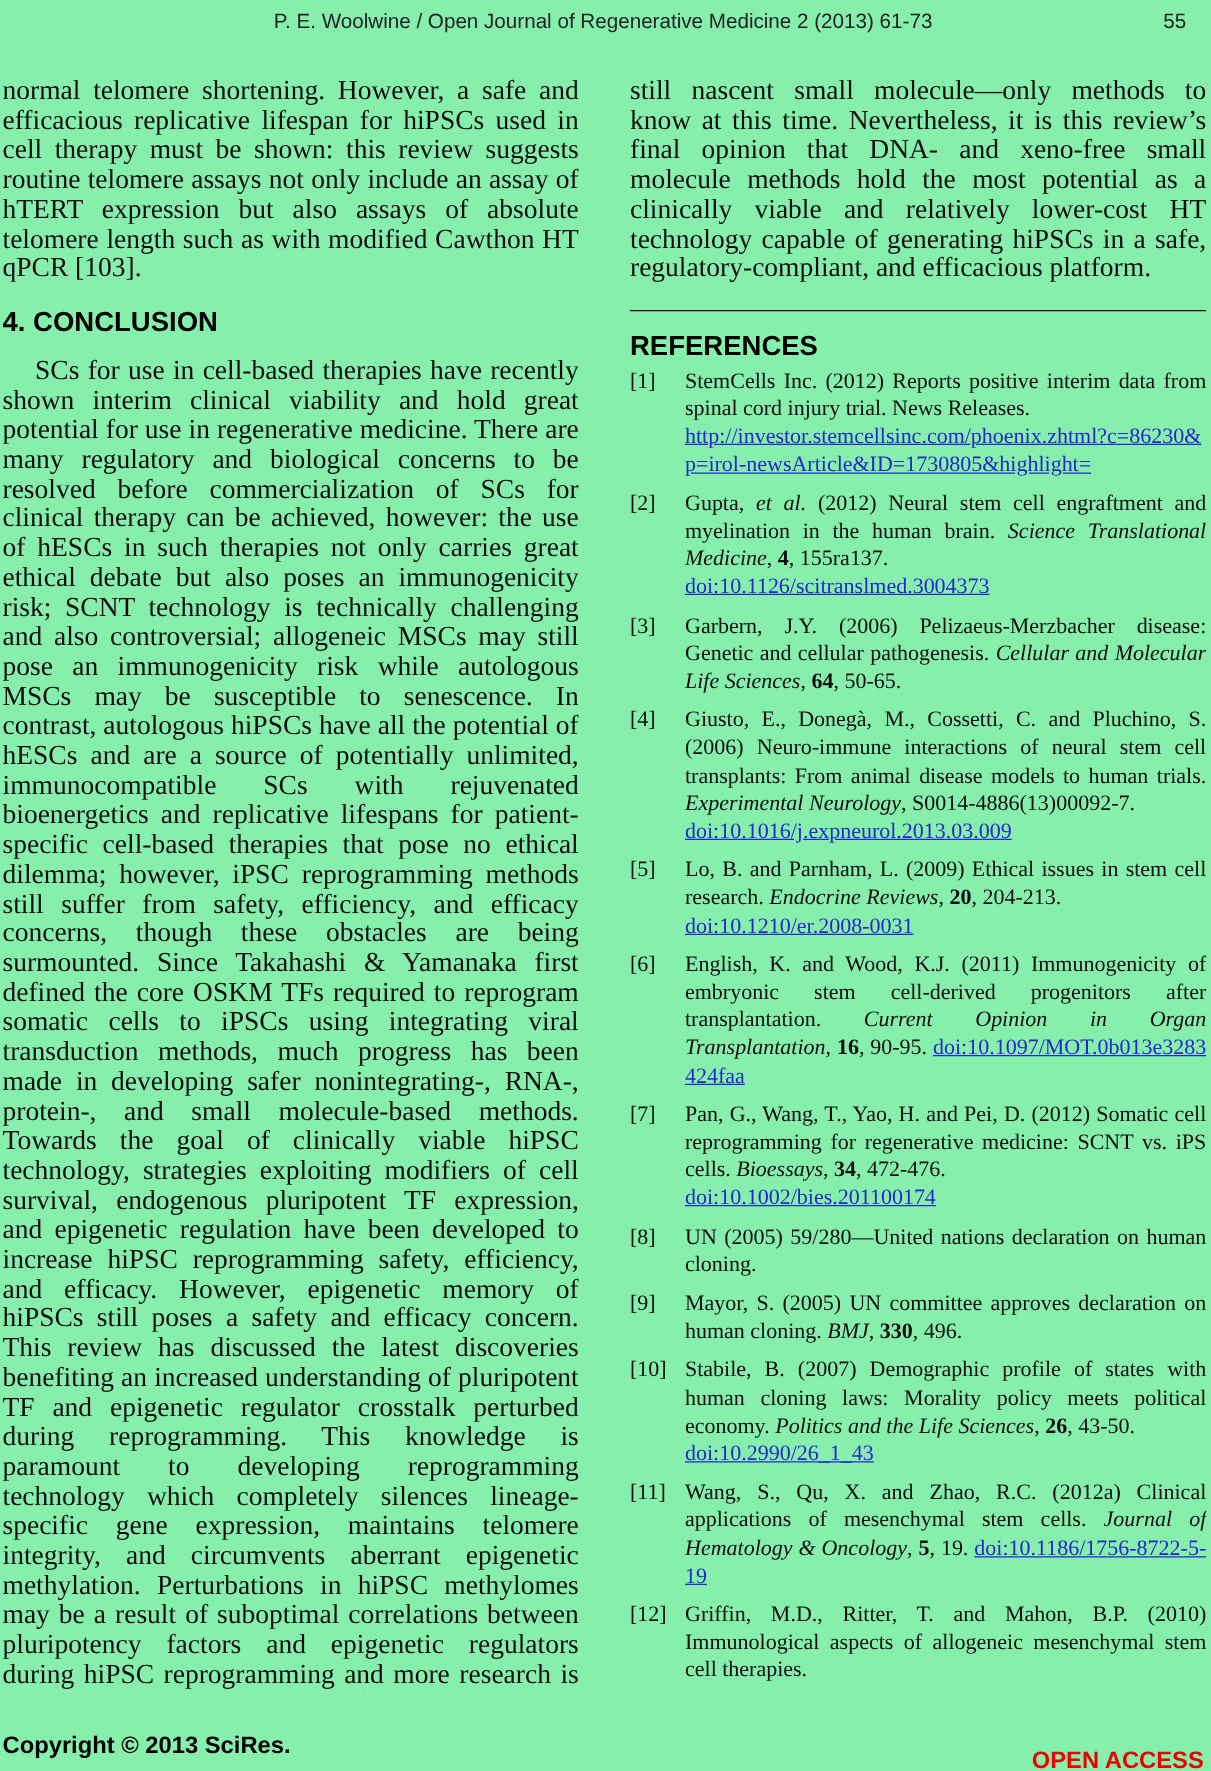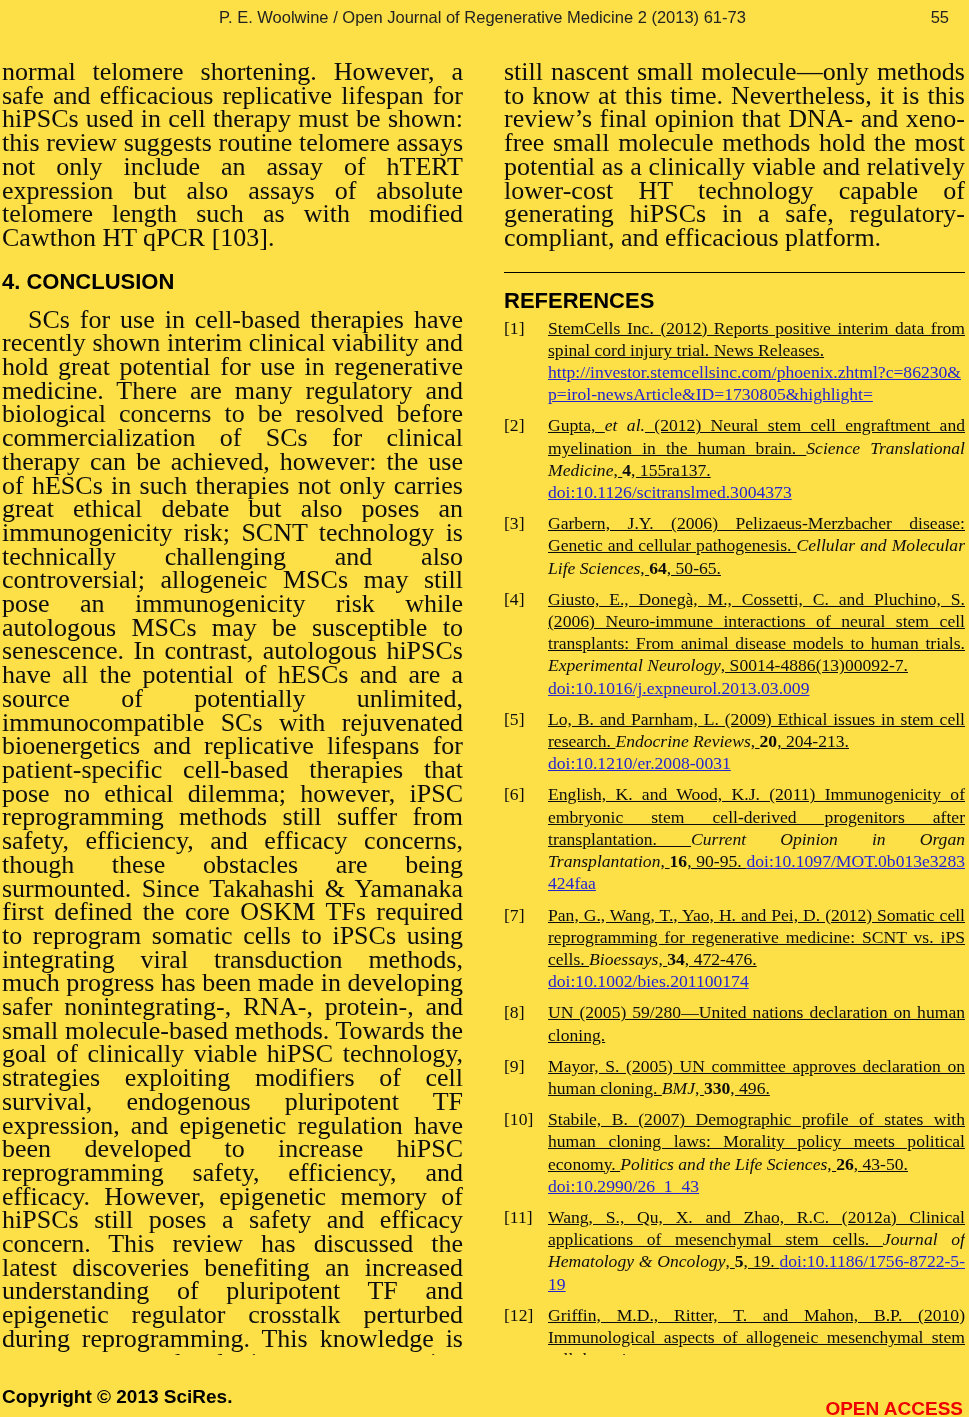--- a/index.html
+++ b/index.html
@@ -1,21 +1,21 @@
 <!DOCTYPE html>
 <html><head>
 <meta charset="utf-8">
 <style>
   * { margin: 0; padding: 0; box-sizing: border-box; }
   html, body { background: #ffffff; }
   .page {
     position: relative;
     width: 969px;
     height: 1417px;
-    background: #fde047;
+    background: #86efac;
     color: #111111;
     overflow: hidden;
     font-family: "Liberation Serif", serif;
   }
   
   .page-header {
     position: absolute;
     top: 8px; left: 2px; right: 6px;
     height: 24px;
     font-family: "Liberation Sans", sans-serif;
@@ -36,21 +36,21 @@
     position: absolute;
     top: 60px; left: 2px;
     width: 963px;
     height: 1295px;
     display: flex;
     column-gap: 41px;
     overflow: hidden;
   }
   .col { width: 461px; overflow: hidden; }
   .body-text {
-    font-size: 26px;
+    font-size: 22px;
     line-height: 23.7px;
     text-align: justify;
     color: #0d0d0d;
   }
   .indent { text-indent: 26px; }
   .section-heading {
     font-family: "Liberation Sans", sans-serif;
     font-weight: bold;
     font-size: 22px;
     line-height: 26px;
@@ -72,21 +72,21 @@
     line-height: 22.2px;
     color: #0d0d0d;
   }
   .ref-item {
     position: relative;
     padding-left: 44px;
     margin-bottom: 9px;
     text-align: justify;
   }
   .ref-label { position: absolute; left: 0; top: 0; }
-  .seg-n { font-style: normal; text-decoration: underline; }
+  .seg-n { font-style: normal; }
   .seg-i { font-style: italic; }
   .seg-b { font-weight: bold; }
   a.seg-a, a.seg-a:visited {
     color: #2626cf;
     text-decoration: underline;
     word-break: break-all;
   }
   
   .page-footer {
     position: absolute;

